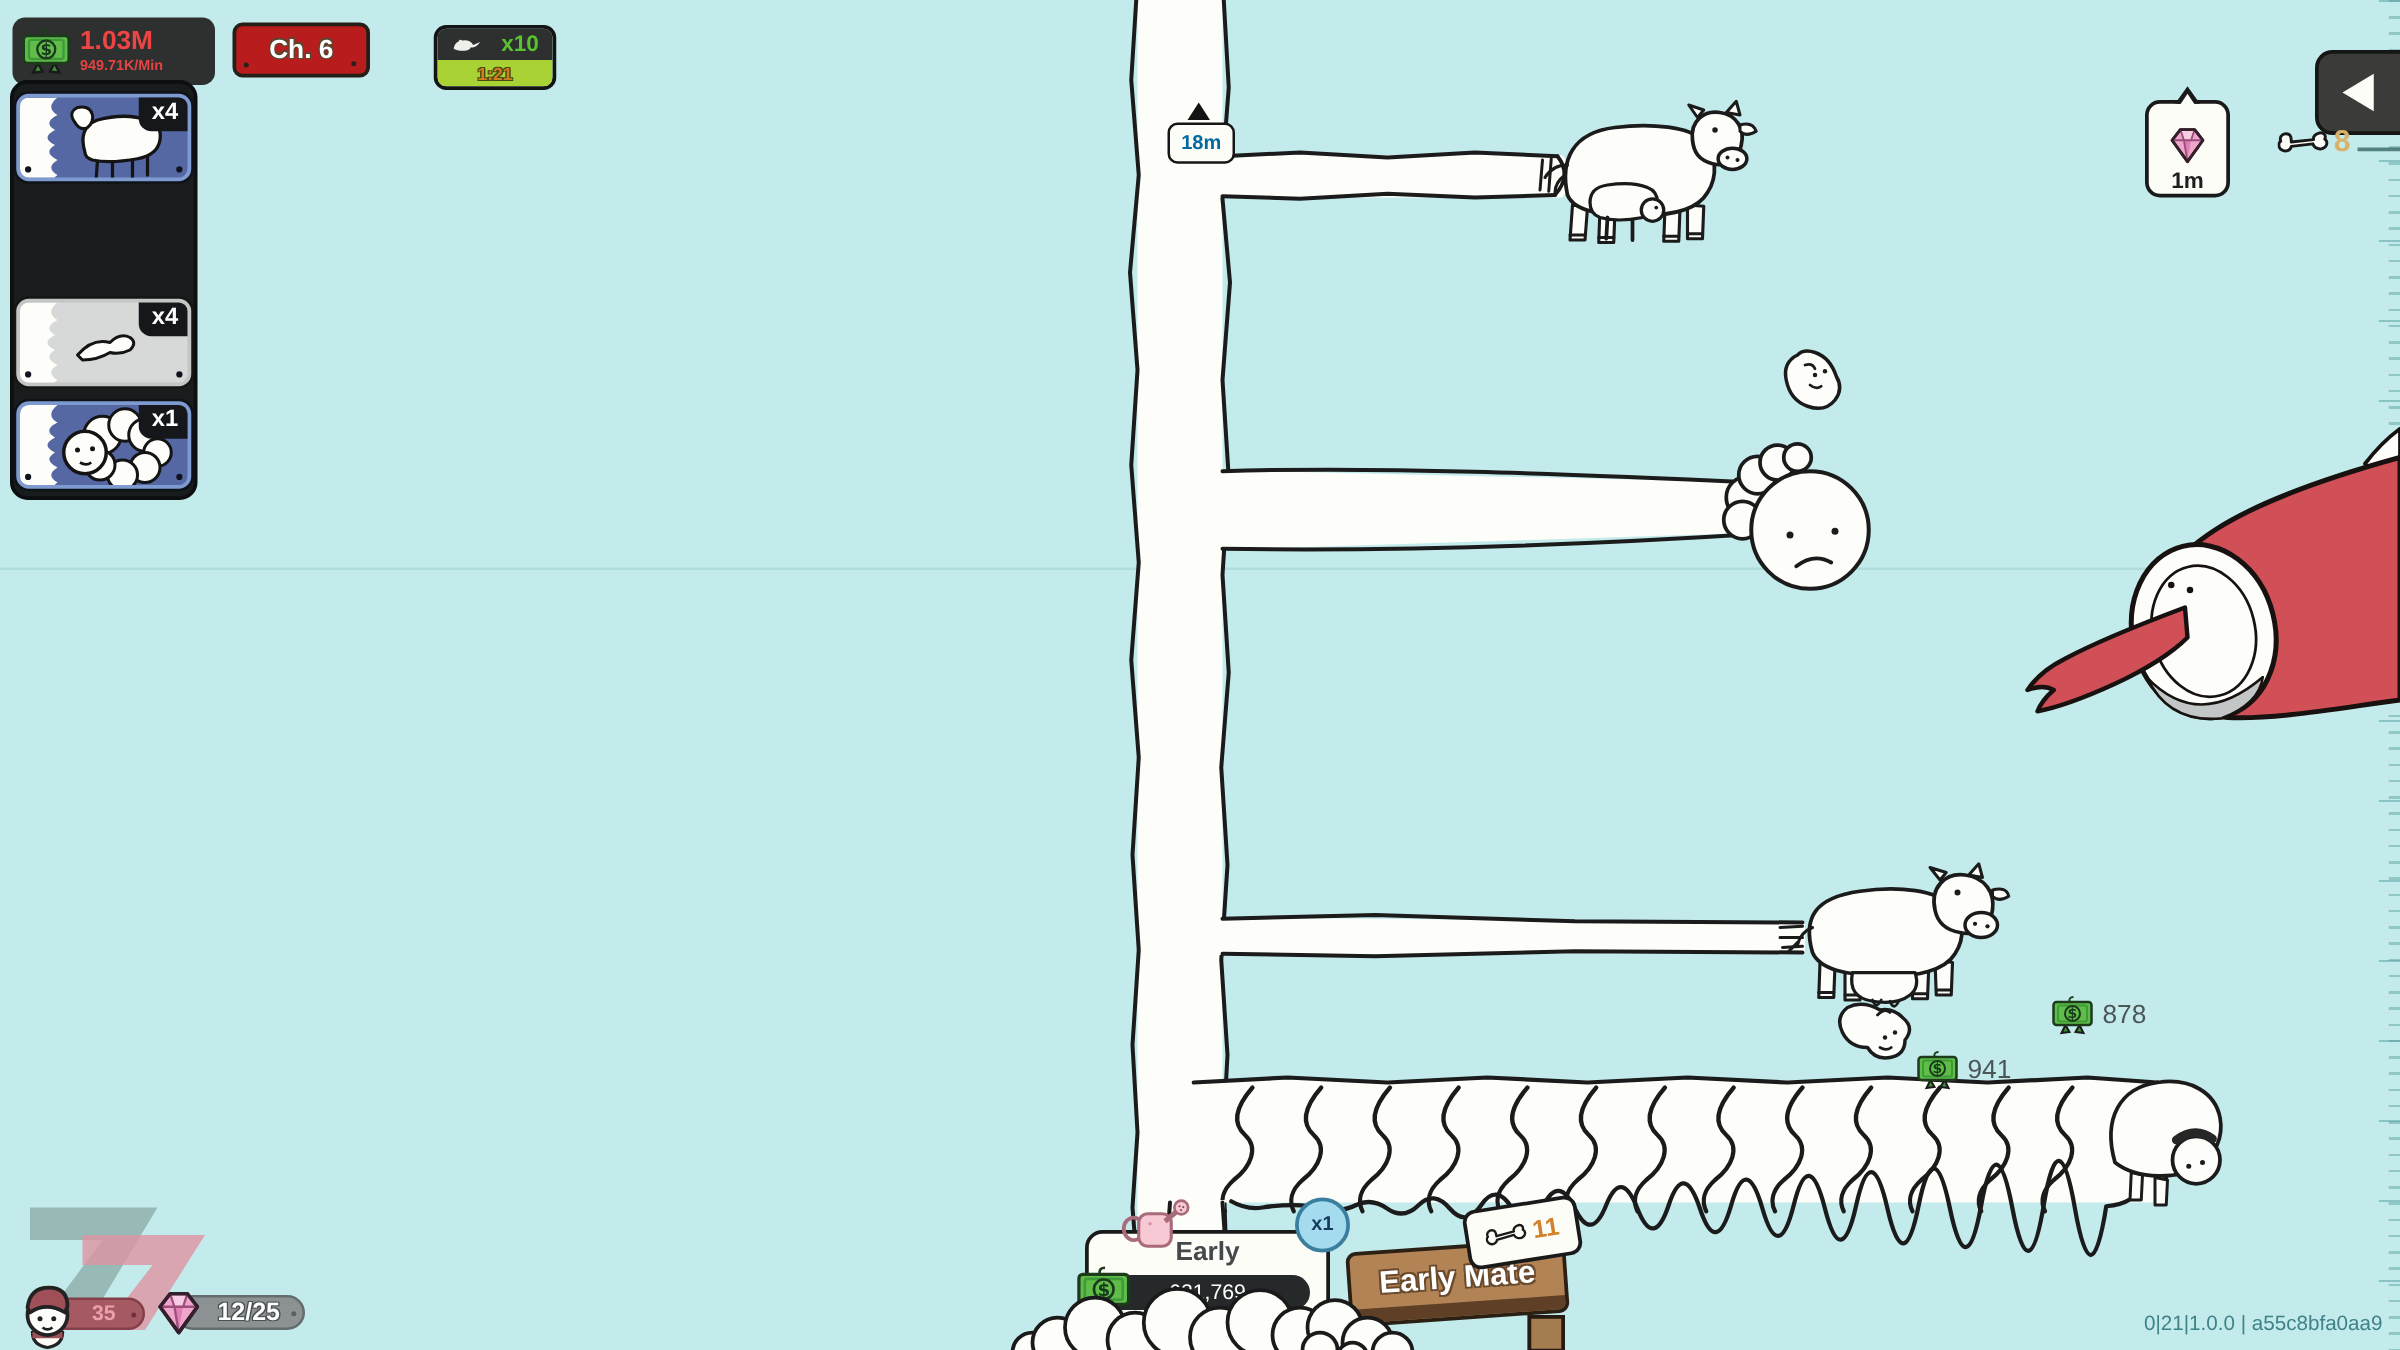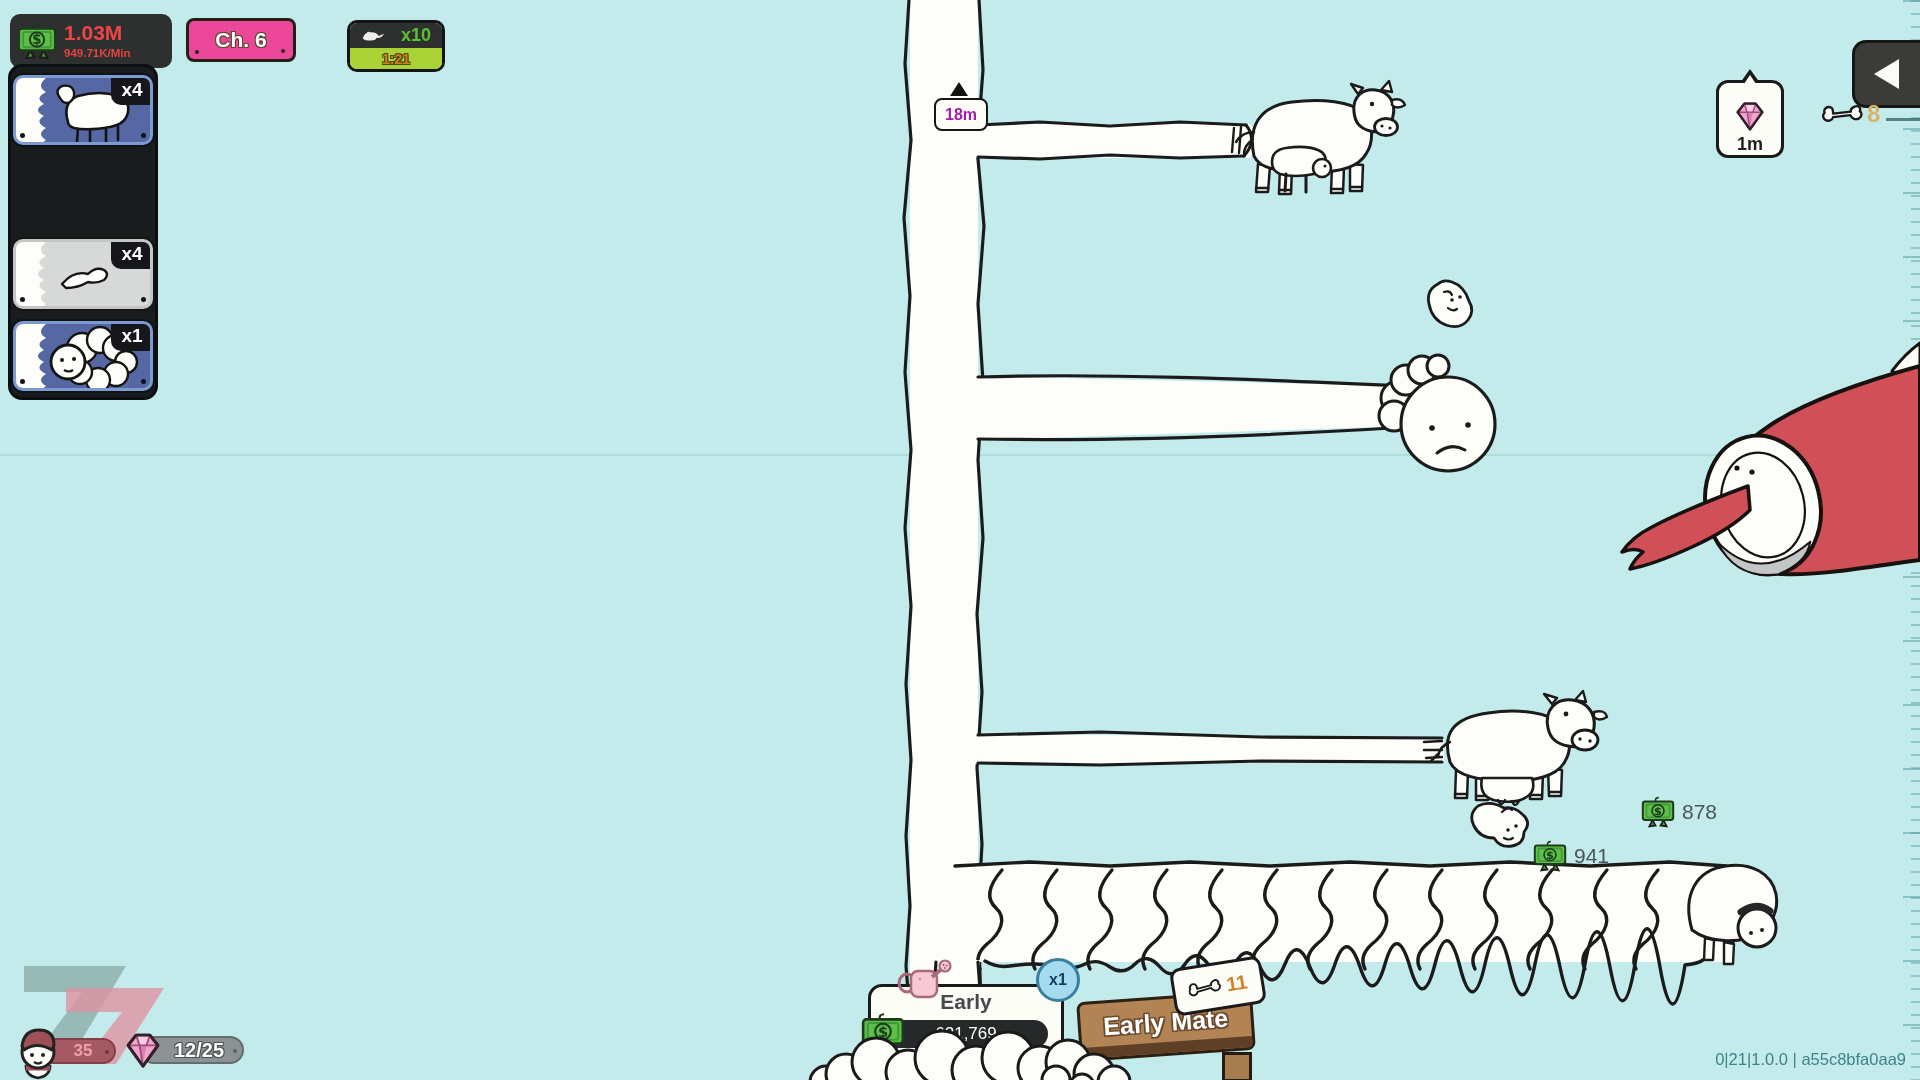--- a/index.html
+++ b/index.html
@@ -20,21 +20,21 @@
   .layer{position:absolute;left:0;top:0;pointer-events:none;}
 
   
   .money-panel{left:10px;top:14px;width:162px;height:54px;background:#2d302f;border-radius:10px;
     display:flex;align-items:center;color:#ef4444;z-index:20;}
   .money-panel .ico{width:42px;height:40px;margin-left:6px;flex:0 0 auto;}
   .money-texts{margin-left:6px;line-height:1.05;}
   .money-value{font-size:21px;font-weight:bold;}
   .money-rate{font-size:11.5px;font-weight:bold;opacity:.95;margin-top:3px;}
 
-  .wood-sign{left:186px;top:18px;width:104px;height:38px;background:#ec4899;border:3px solid #241f17;
+  .wood-sign{left:186px;top:18px;width:104px;height:38px;background:#b91c1c;border:3px solid #241f17;
     border-radius:8px;color:#fff;font-size:21px;font-weight:bold;display:flex;align-items:center;justify-content:center;
     text-shadow:1px 1px 0 #5c4630,-1px 1px 0 #5c4630,1px -1px 0 #5c4630,-1px -1px 0 #5c4630;z-index:20;}
   .wood-sign i{position:absolute;width:4px;height:4px;border-radius:50%;background:#2a211a;}
   .wood-sign i.n1{left:6px;bottom:5px;} .wood-sign i.n2{right:8px;bottom:6px;}
 
   .boost{left:347px;top:20px;width:92px;height:46px;border:3px solid #141414;border-radius:10px;overflow:hidden;z-index:20;}
   .boost-top{height:25px;background:#2d302f;display:flex;align-items:center;justify-content:center;gap:16px;}
   .boost-top .mult{color:#5cc132;font-weight:bold;font-size:18px;}
   .boost-bottom{height:21px;background:#a9d335;display:flex;align-items:center;justify-content:center;}
   .boost-bottom .timer{color:#cf7f1d;font-weight:bold;font-size:14px;
@@ -63,21 +63,21 @@
   .back-btn{left:1852px;top:40px;width:68px;height:62px;background:#3b3b39;border:3px solid #161614;border-right:none;
     border-radius:14px 0 0 14px;display:flex;align-items:center;justify-content:center;z-index:20;}
   .back-tri{width:0;height:0;border-top:15px solid transparent;border-bottom:15px solid transparent;border-right:25px solid #fdfdf8;margin-right:6px;}
 
   .bone-row{left:1822px;top:100px;display:flex;align-items:center;gap:3px;z-index:20;}
   .bone-row .cnt{font-size:24px;font-weight:bold;color:#d8b269;}
   .bone-line{left:1886px;top:118px;width:34px;height:3px;background:#41706f;opacity:.85;z-index:20;}
 
   
   .hmark{left:934px;top:98px;width:50px;height:29px;background:#fdfdf8;border:2.5px solid #161616;border-radius:8px;
-    display:flex;align-items:center;justify-content:center;font-size:16px;font-weight:600;color:#a21caf;z-index:10;}
+    display:flex;align-items:center;justify-content:center;font-size:16px;font-weight:600;color:#0369a1;z-index:10;}
   .hmark-tri{left:950px;top:82px;width:0;height:0;border-left:9px solid transparent;border-right:9px solid transparent;
     border-bottom:14px solid #131313;z-index:10;}
   .drop{display:flex;align-items:center;gap:6px;z-index:10;}
   .drop .ico{width:36px;height:32px;}
   .drop .val{font-size:21px;color:#4b5557;}
 
   
   .grow-group{left:868px;top:970px;width:200px;height:112px;z-index:30;}
   .grow-btn{position:absolute;left:0;top:14px;width:196px;height:70px;background:#fdfdf8;border:3px solid #1a1a1a;
     border-radius:14px;box-sizing:border-box;}

